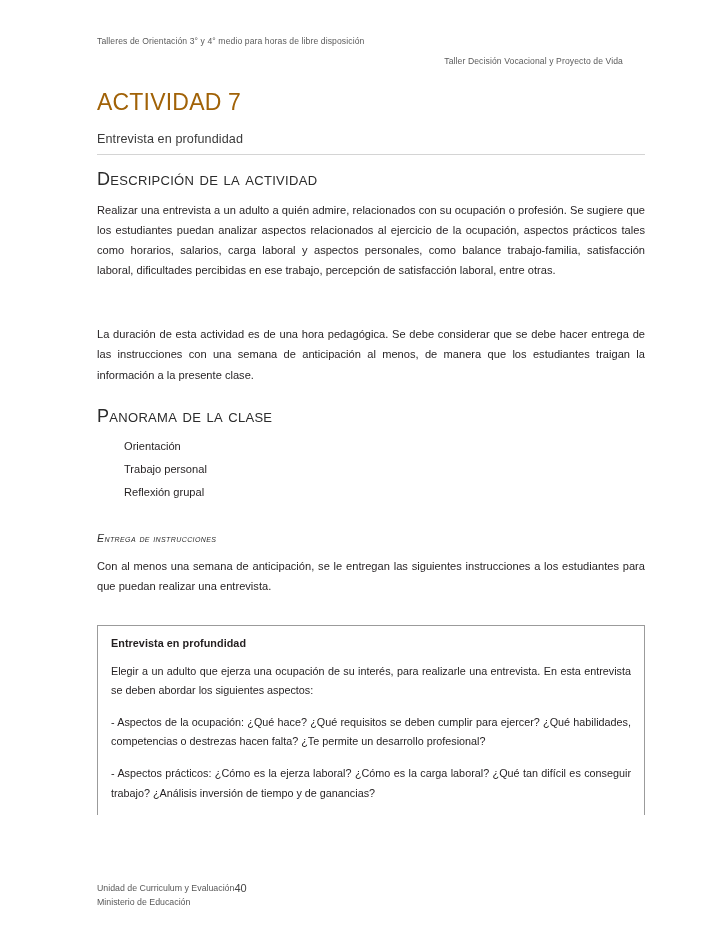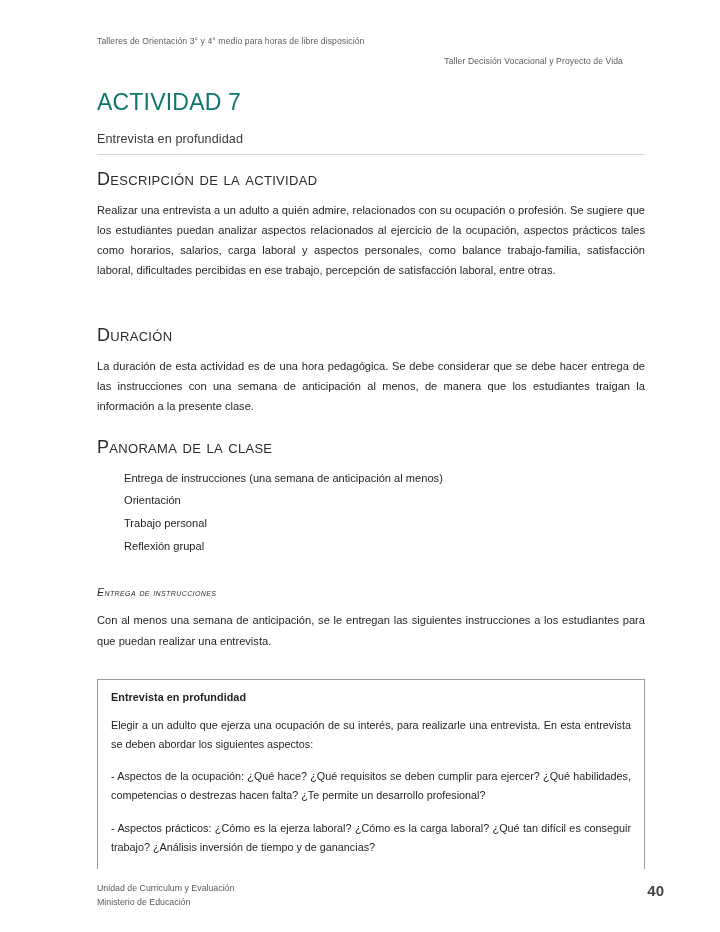--- a/index.html
+++ b/index.html
@@ -45,21 +45,21 @@
     padding-right: 22px;
   }
 
   
   .doc-title {
     position: absolute;
     left: 97px;
     top: 82px;
     font-size: 23px;
     font-weight: 400;
-    color: #0f766e;
+    color: #a16207;
     letter-spacing: .2px;
     line-height: 1.1;
     margin: 0;
   }
   .doc-subtitle {
     position: absolute;
     left: 97px;
     top: 124px;
     font-size: 12.6px;
     font-weight: 400;
@@ -159,33 +159,31 @@
   }
   .callout p.last { margin-bottom: 2px; }
 
   
   .footer {
     position: absolute;
     left: 97px;
     top: 874px;
     width: 589px;
     display: flex;
-    justify-content: space-between;
     align-items: flex-start;
   }
   .footer-org {
     font-size: 8.8px;
     color: #595959;
     line-height: 1.55;
   }
   .footer-page {
-    font-size: 15px;
+    font-size: 11px;
     color: #444444;
     padding-right: 22px;
-    font-weight: bold;
   }
 </style>
 </head>
 <body>
 
 <div class="page">
 
   <div class="running-header">
     <div class="hdr-left">Talleres de Orientación 3° y 4° medio para horas de libre disposición</div>
     <div class="hdr-right">Taller Decisión Vocacional y Proyecto de Vida</div>
@@ -196,28 +194,26 @@
   <div class="title-rule"></div>
 
   <div class="content">
 
     <h2 class="section-heading">Descripción de la actividad</h2>
     <p class="body-text">Realizar una entrevista a un adulto a quién admire, relacionados con su ocupación o profesión. Se sugiere que los estudiantes puedan analizar aspectos relacionados al ejercicio de la ocupación, aspectos prácticos tales como horarios, salarios, carga laboral y aspectos personales, como balance trabajo-familia, satisfacción laboral, dificultades percibidas en ese trabajo, percepción de satisfacción laboral, entre otras.</p>
     <div class="spacer-12"></div>
 
     <div class="spacer-20"></div>
 
-    <h2 class="section-heading">Duración</h2>
     <p class="body-text last">La duración de esta actividad es de una hora pedagógica. Se debe considerar que se debe hacer entrega de las instrucciones con una semana de anticipación al menos, de manera que los estudiantes traigan la información a la presente clase.</p>
 
     <div class="spacer-20"></div>
 
     <h2 class="section-heading">Panorama de la clase</h2>
     <ul class="plain-list">
-      <li>Entrega de instrucciones (una semana de anticipación al menos)</li>
       <li>Orientación</li>
       <li>Trabajo personal</li>
       <li>Reflexión grupal</li>
     </ul>
 
     <div class="spacer-28"></div>
 
     <h3 class="sub-heading">Entrega de instrucciones</h3>
     <p class="body-text">Con al menos una semana de anticipación, se le entregan las siguientes instrucciones a los estudiantes para que puedan realizar una entrevista.</p>
 

